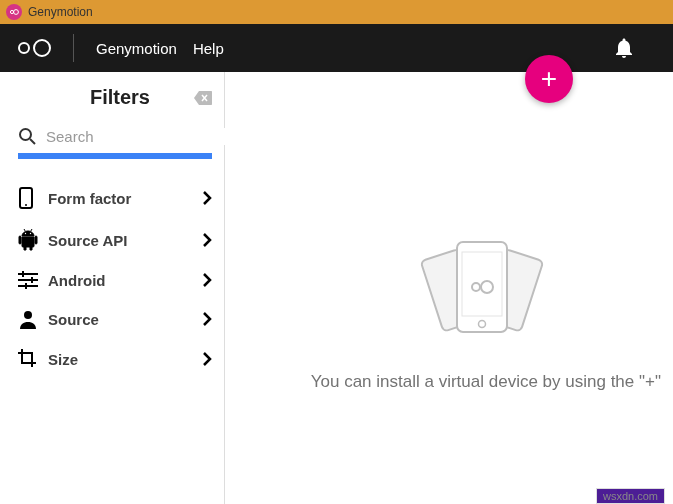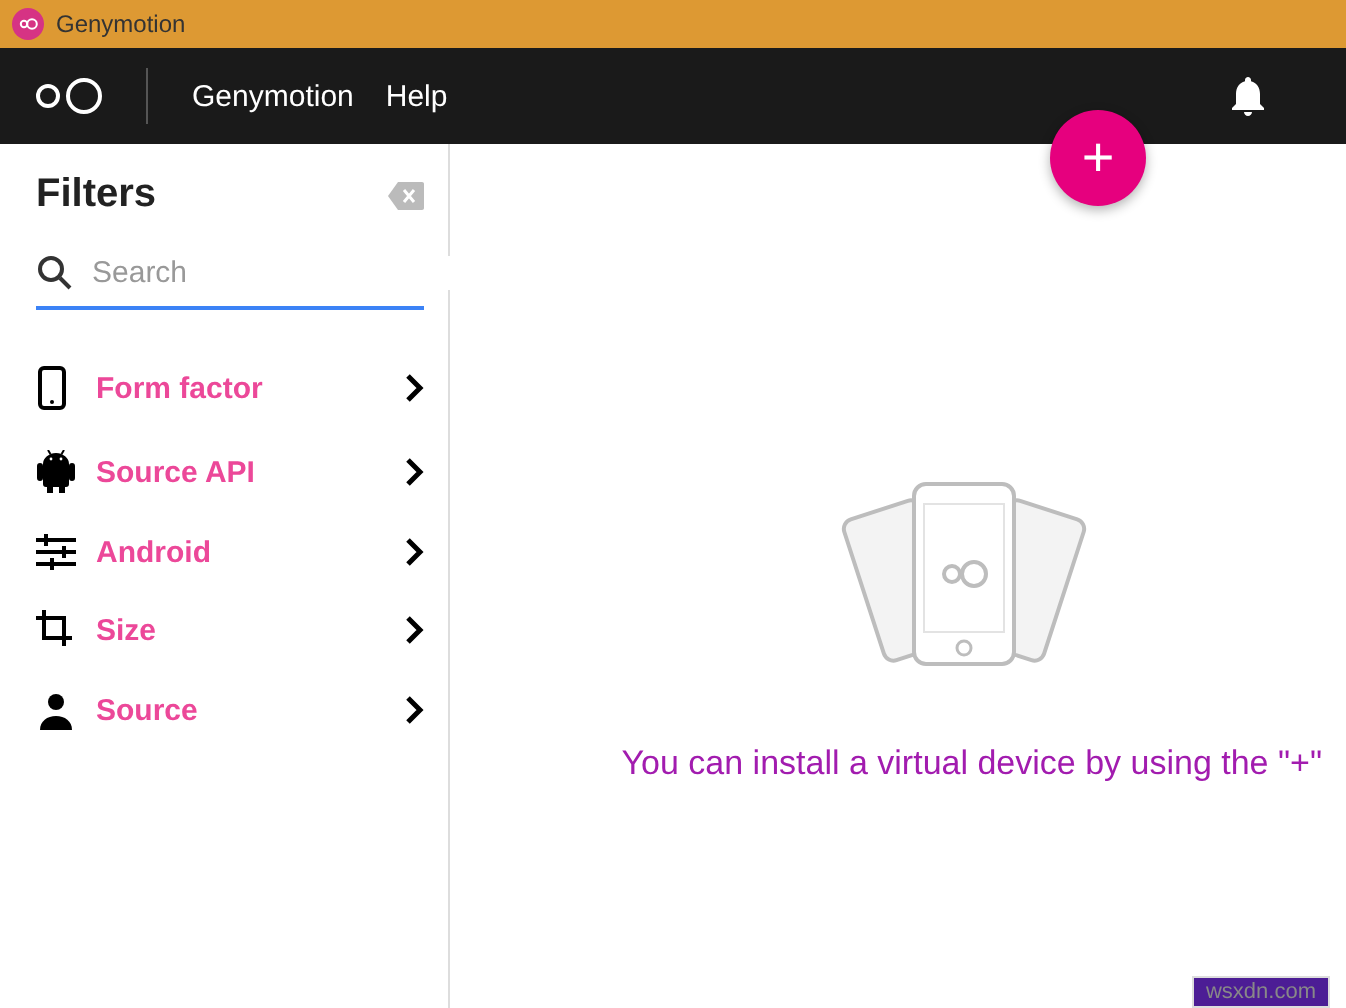--- a/index.html
+++ b/index.html
@@ -13,35 +13,35 @@
     .brand-logo { display: flex; align-items: center; gap: 3px; }
     .brand-logo .c1 { width: 12px; height: 12px; border: 2.5px solid #fff; border-radius: 50%; }
     .brand-logo .c2 { width: 18px; height: 18px; border: 2.5px solid #fff; border-radius: 50%; }
     .divider { width: 1px; height: 28px; background: #555; }
     .menu-items { display: flex; gap: 16px; font-size: 15px; }
     .menu-item { cursor: pointer; }
     .bell { position: absolute; right: 40px; top: 14px; cursor: pointer; }
     .fab { position: absolute; right: 100px; top: 55px; width: 48px; height: 48px; border-radius: 50%; background: #e6007e; display: flex; align-items: center; justify-content: center; color: #fff; font-size: 28px; font-weight: 300; cursor: pointer; box-shadow: 0 2px 6px rgba(0,0,0,0.3); z-index: 10; }
     .content { display: flex; height: calc(504px - 24px - 48px); }
     .sidebar { width: 225px; padding: 14px 12px 14px 18px; border-right: 1px solid #ddd; }
-    .filters-header { display: flex; justify-content: space-between; align-items: center; margin-bottom: 14px; gap: 44px; }
+    .filters-header { display: flex; justify-content: flex-end; align-items: center; margin-bottom: 14px; gap: 44px; }
     .filters-header h2 { font-size: 20px; font-weight: bold; color: #222; }
     .clear-btn { color: #aaa; cursor: pointer; }
-    .search-row { display: flex; align-items: center; gap: 10px; border-bottom: 2px solid #3b82f6; padding: 4px 0 8px 0; margin-bottom: 18px; }
+    .search-row { display: flex; align-items: center; gap: 10px; border-bottom: 6px solid #3b82f6; padding: 4px 0 8px 0; margin-bottom: 18px; }
     .search-row input { border: none; outline: none; font-size: 15px; flex: 1; color: #666; }
     .search-row input::placeholder { color: #999; }
     .filter-item { display: flex; align-items: center; padding: 10px 0; cursor: pointer; }
     .filter-item .icon { width: 30px; display: flex; justify-content: flex-start; }
-    .filter-item .label { flex: 1; font-size: 15px; font-weight: bold; color: #ec4899; }
+    .filter-item .label { flex: 1; font-size: 15px; font-weight: bold; color: #404040; }
     .filter-item .chev { color: #333; }
     .main { flex: 1; padding: 18px 8px 0 14px; display: flex; flex-direction: column; position: relative; }
     .main h1 { font-size: 22px; font-weight: 400; color: #6b6b6b; }
     .empty-area { flex: 1; display: flex; flex-direction: column; align-items: center; justify-content: center; padding-top: 30px; padding-left: 60px; }
     .device-illus { margin-bottom: 30px; }
-    .hint { font-size: 17px; color: #a21caf; text-align: center; align-self: flex-end; padding-right: 4px; }
+    .hint { font-size: 17px; color: #737373; text-align: center; align-self: flex-end; padding-right: 4px; }
     .footer-tag { position: absolute; bottom: 0; right: 8px; font-size: 11px; color: #888; background: #4c1d95; border: 1px solid #ddd; padding: 1px 6px; }
     svg { display: block; }
   </style>
 </head>
 <body>
 
 <div class="titlebar">
   <span class="logo">
     <svg viewBox="0 0 10 10">
         <circle cx="3" cy="5" r="1.6" fill="none" stroke="#fff" stroke-width="1"></circle>
@@ -143,42 +143,42 @@
       <span class="chev">
           <svg width="10" height="14" viewBox="0 0 10 14">
             <path d="M2 1l6 6-6 6" fill="none" stroke="#000" stroke-width="2.5"></path>
           </svg>
         </span>
     </div>
 
     <div class="filter-item">
       <span class="icon">
         <svg width="20" height="20" viewBox="0 0 20 20">
+            <circle cx="10" cy="6" r="4" fill="#000"></circle>
+            <path d="M2 20c0-4.4 3.6-7 8-7s8 2.6 8 7" fill="#000"></path>
+          </svg>
+      </span>
+      <span class="label">Source</span>
+      <span class="chev">
+          <svg width="10" height="14" viewBox="0 0 10 14">
+            <path d="M2 1l6 6-6 6" fill="none" stroke="#000" stroke-width="2.5"></path>
+          </svg>
+        </span>
+    </div>
+
+    <div class="filter-item">
+      <span class="icon">
+        <svg width="20" height="20" viewBox="0 0 20 20">
             <g stroke="#000" stroke-width="2" fill="none">
               <path d="M4 0v14h14"></path>
               <path d="M0 4h14v14"></path>
             </g>
           </svg>
       </span>
       <span class="label">Size</span>
-      <span class="chev">
-          <svg width="10" height="14" viewBox="0 0 10 14">
-            <path d="M2 1l6 6-6 6" fill="none" stroke="#000" stroke-width="2.5"></path>
-          </svg>
-        </span>
-    </div>
-
-    <div class="filter-item">
-      <span class="icon">
-        <svg width="20" height="20" viewBox="0 0 20 20">
-            <circle cx="10" cy="6" r="4" fill="#000"></circle>
-            <path d="M2 20c0-4.4 3.6-7 8-7s8 2.6 8 7" fill="#000"></path>
-          </svg>
-      </span>
-      <span class="label">Source</span>
       <span class="chev">
           <svg width="10" height="14" viewBox="0 0 10 14">
             <path d="M2 1l6 6-6 6" fill="none" stroke="#000" stroke-width="2.5"></path>
           </svg>
         </span>
     </div>
   </aside>
 
   <main class="main">
     <div class="empty-area">

